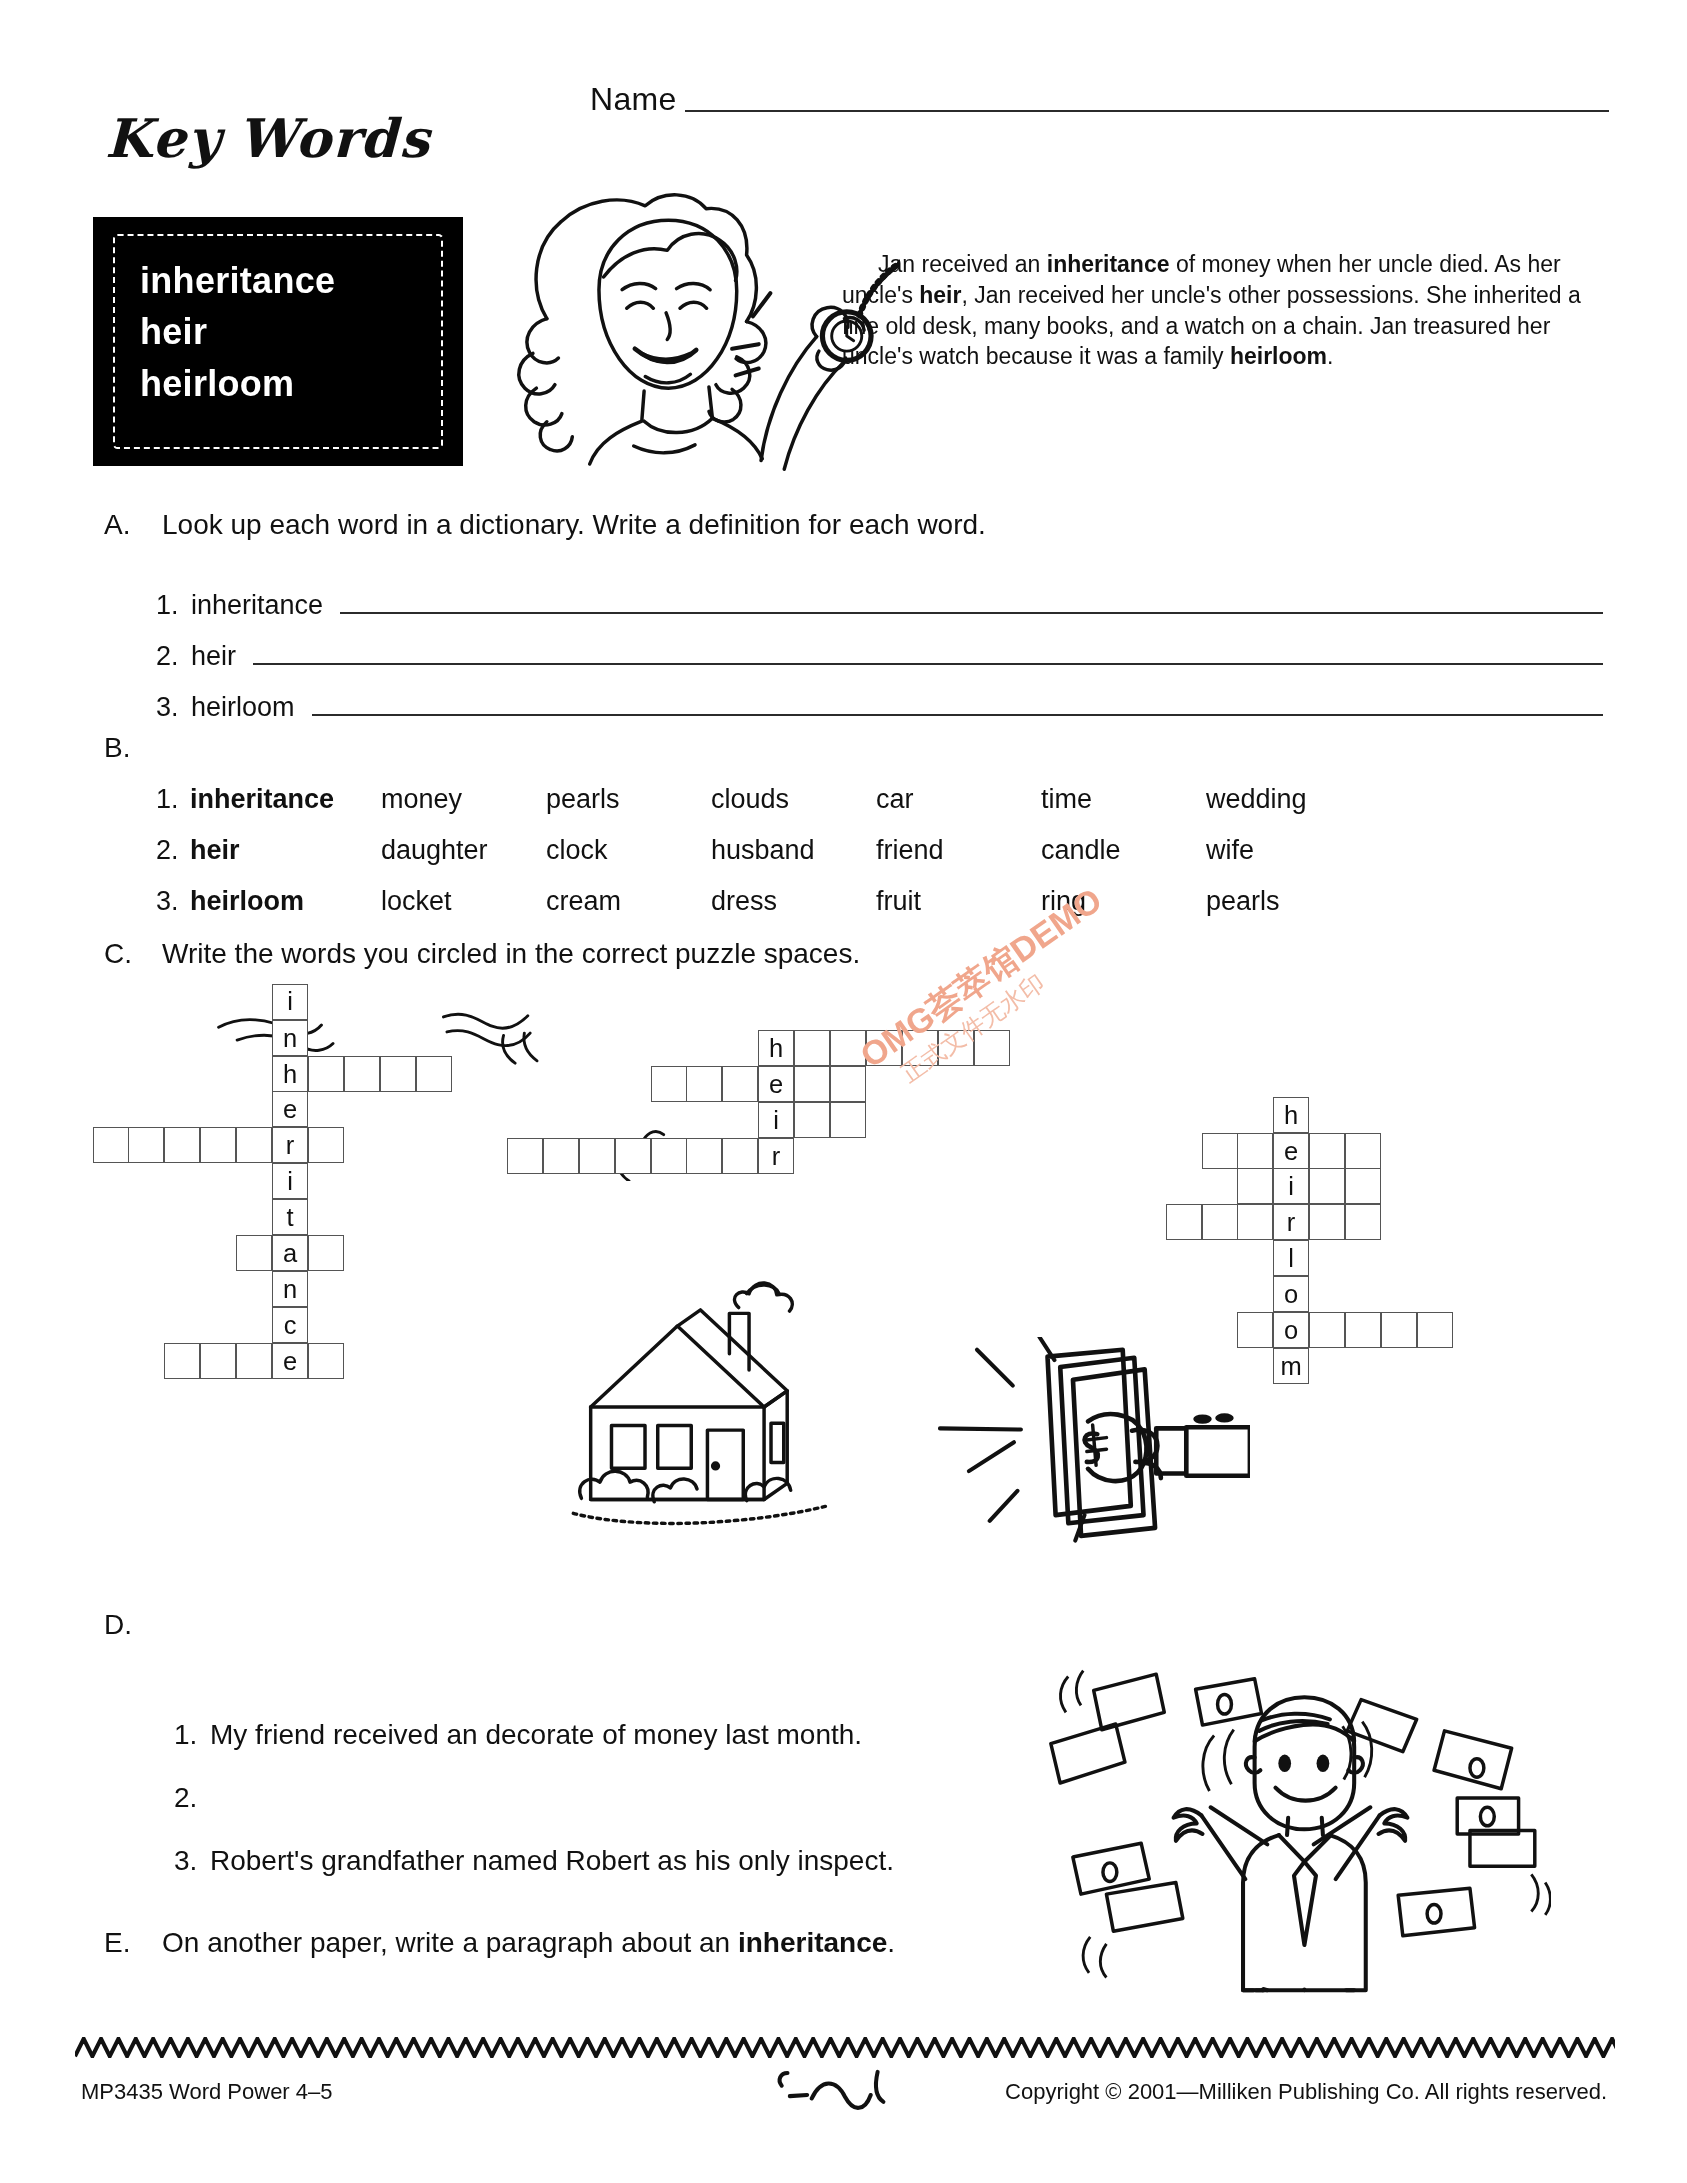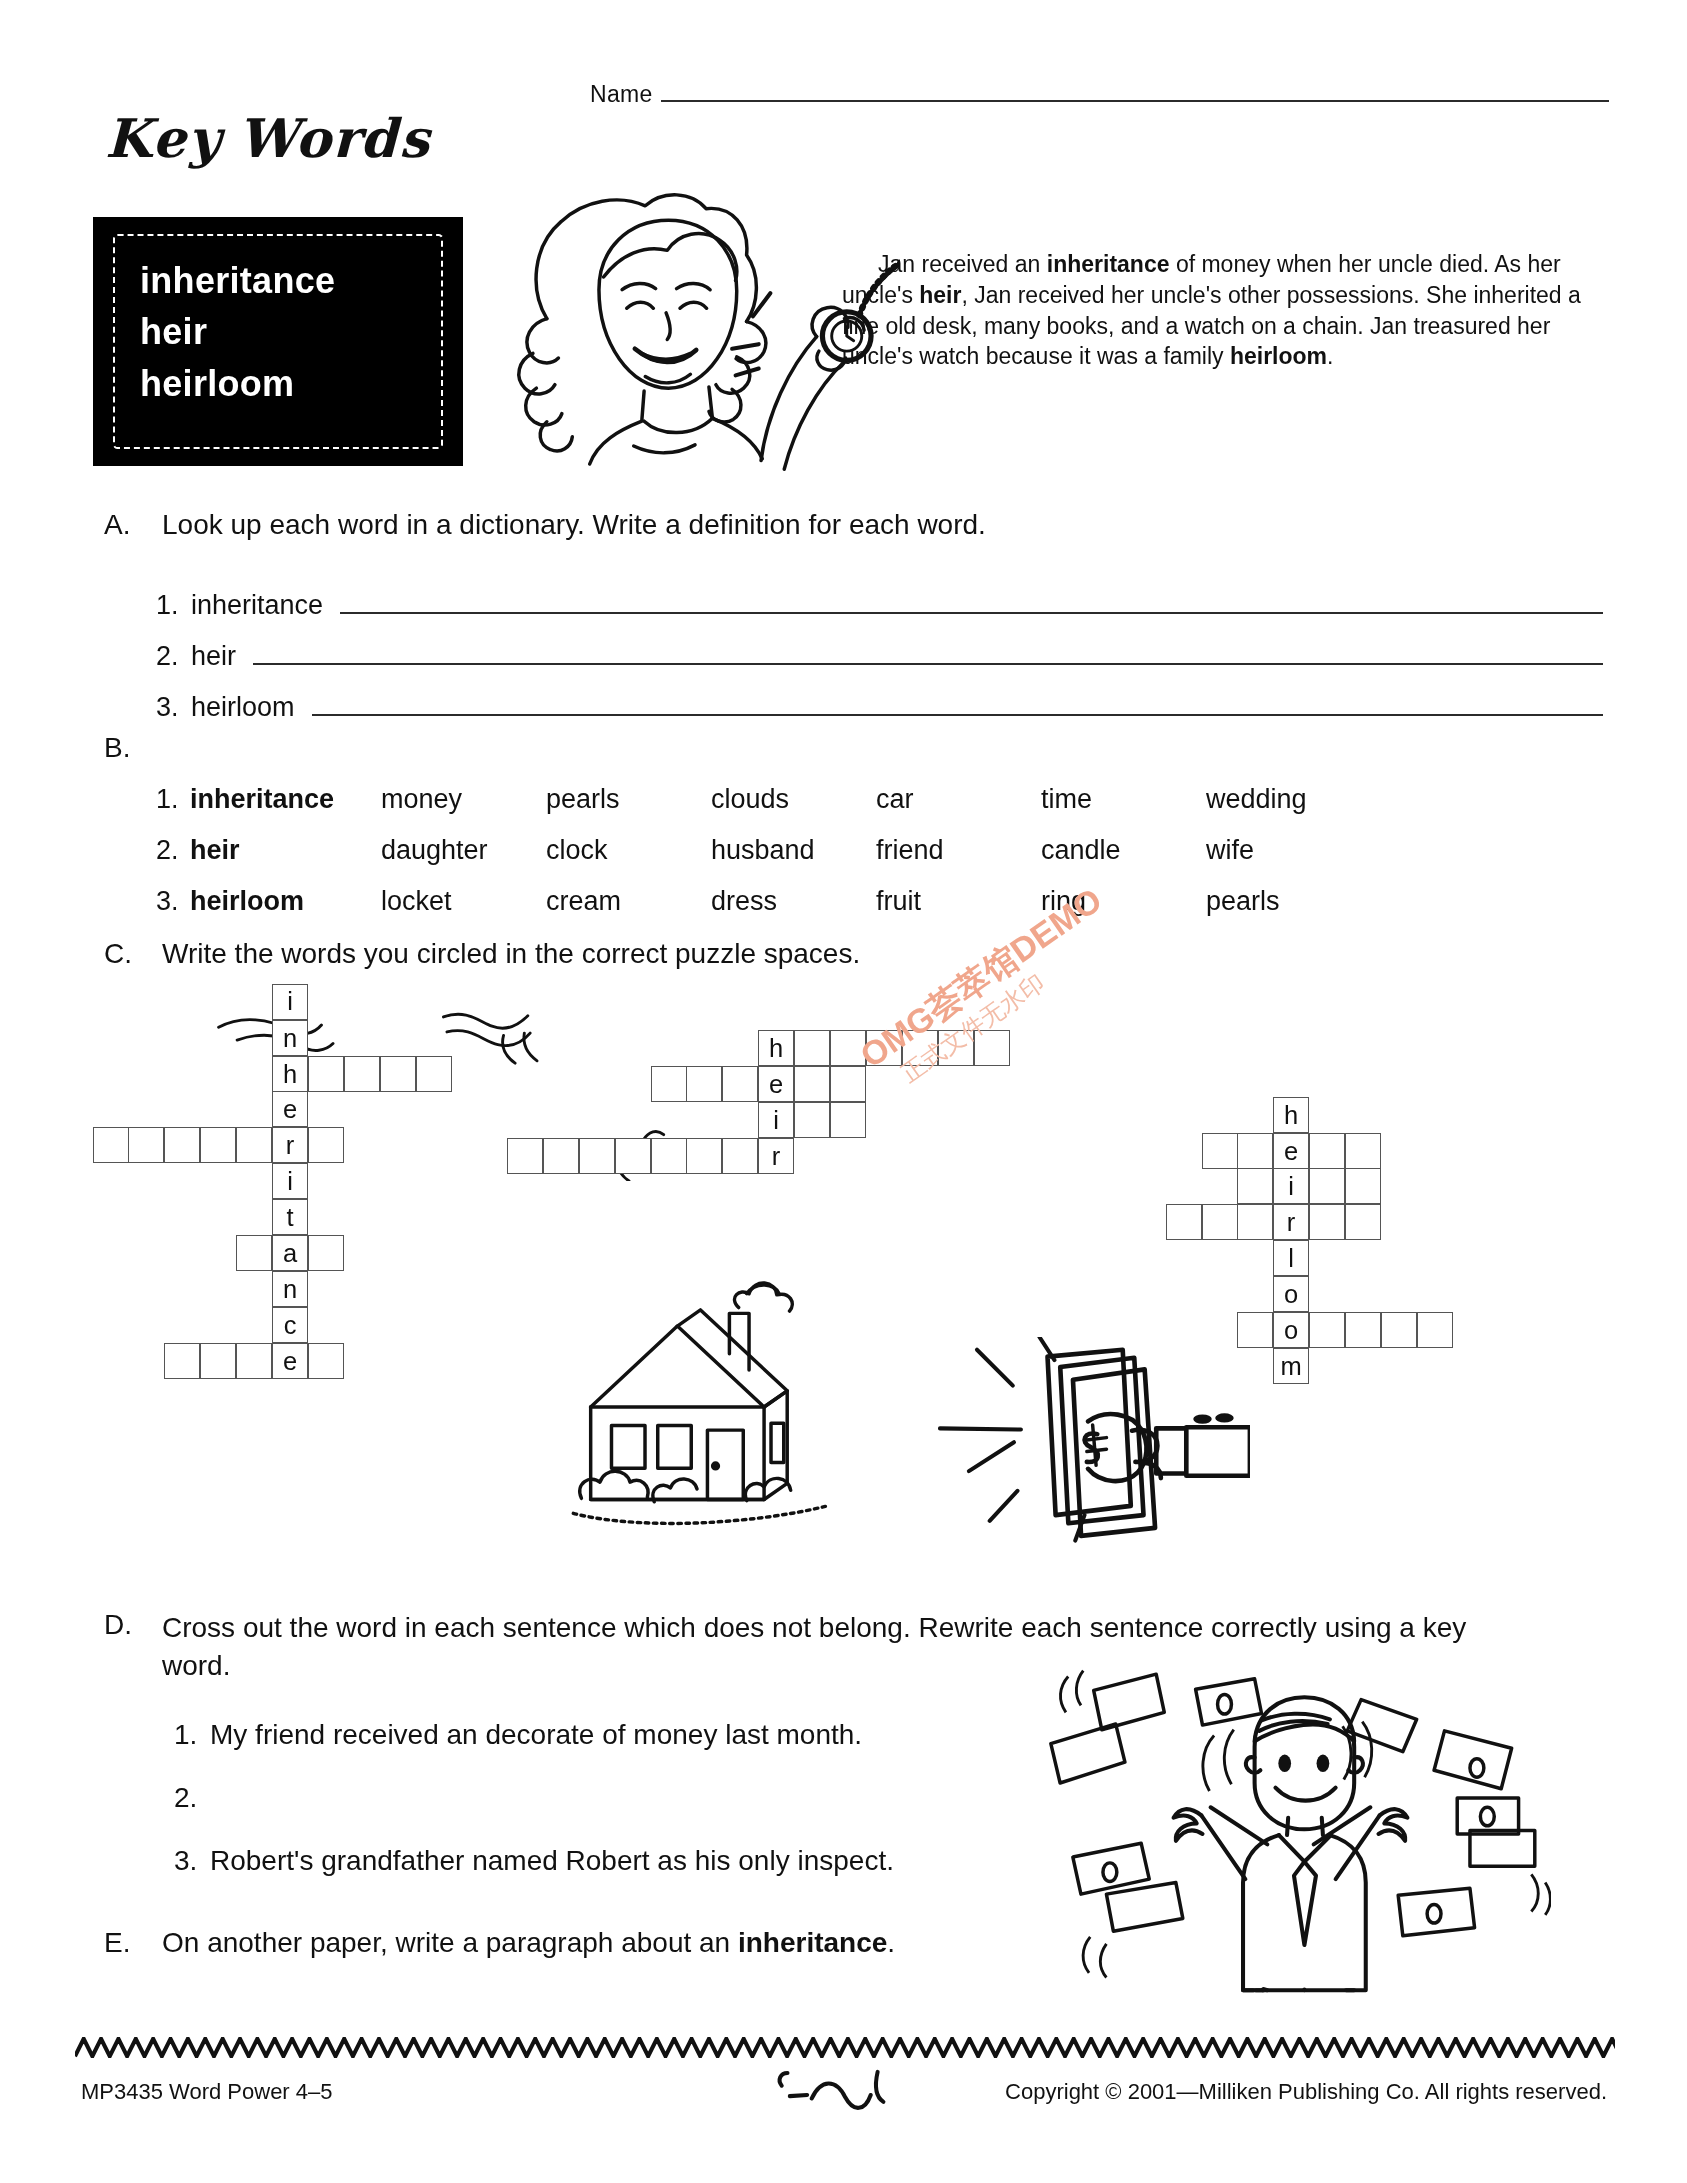--- a/index.html
+++ b/index.html
@@ -2,21 +2,21 @@
 <html style="font-size:9.3px"><head>
 <meta charset="utf-8">
 <style>
   html,body{margin:0;padding:0;background:#fff;}
   body{width:1688px;height:2183px;position:relative;font-family:"Liberation Sans",sans-serif;color:#111;overflow:hidden;}
 
   .page{position:absolute;inset:0;}
 
   
   .name-row{position:absolute;left:590px;top:81px;width:1019px;display:flex;align-items:flex-end;gap:8px;}
-  .name-label{font-size:23px;letter-spacing:0.3px;text-align:right;}
+  .name-label{font-size:32px;letter-spacing:0.3px;text-align:right;}
   .name-rule{flex:1;border-bottom:2.3px solid #2b2b2b;margin-bottom:5.8px;}
 
   
   .kw-title{position:absolute;left:110px;top:107px;font-family:"DejaVu Serif",serif;font-size:53px;font-style:italic;font-weight:700;letter-spacing:1.2px;color:#111;transform:skewX(-4deg);}
 
   
   .kwbox{position:absolute;left:93px;top:217px;width:370px;height:249px;background:#000;}
   .kwbox-inner{position:absolute;left:19.7px;top:17.4px;right:19.7px;bottom:17.4px;
       border:2.9px dashed #fff;border-radius:4.6px;}
   .kwbox-words{position:absolute;left:47px;top:38px;color:#fff;font-weight:700;font-size:36px;line-height:1.43;letter-spacing:0.3px;}
@@ -368,21 +368,20 @@
       <path d="M88 22 l62 62" stroke-width="7"></path>
       <path d="M24 158 l140 2" stroke-width="7"></path>
       <path d="M74 232 l78 -50" stroke-width="7"></path>
       <path d="M110 318 l48 -52" stroke-width="7"></path>
       <path d="M258 352 l16 -44" stroke-width="7"></path>
       <path d="M196 0 l26 40" stroke-width="7"></path>
     </g>
   </svg>
 
   <div class="sec-letter" style="left:104px;top:1609px;">D.</div>
-  <div class="sec-text" style="left:162px;top:1609px;width:1325px;line-height:1.36;">Cross out the word in each sentence which does not belong. Rewrite each sentence correctly using a key word.</div>
 
   <div class="dlist">
     <div class="drow">
       <span class="dnum">1.</span>
       <span>My friend received an decorate of money last month.</span>
     </div>
     <div class="drow">
       <span class="dnum">2.</span>
     </div>
     <div class="drow">

